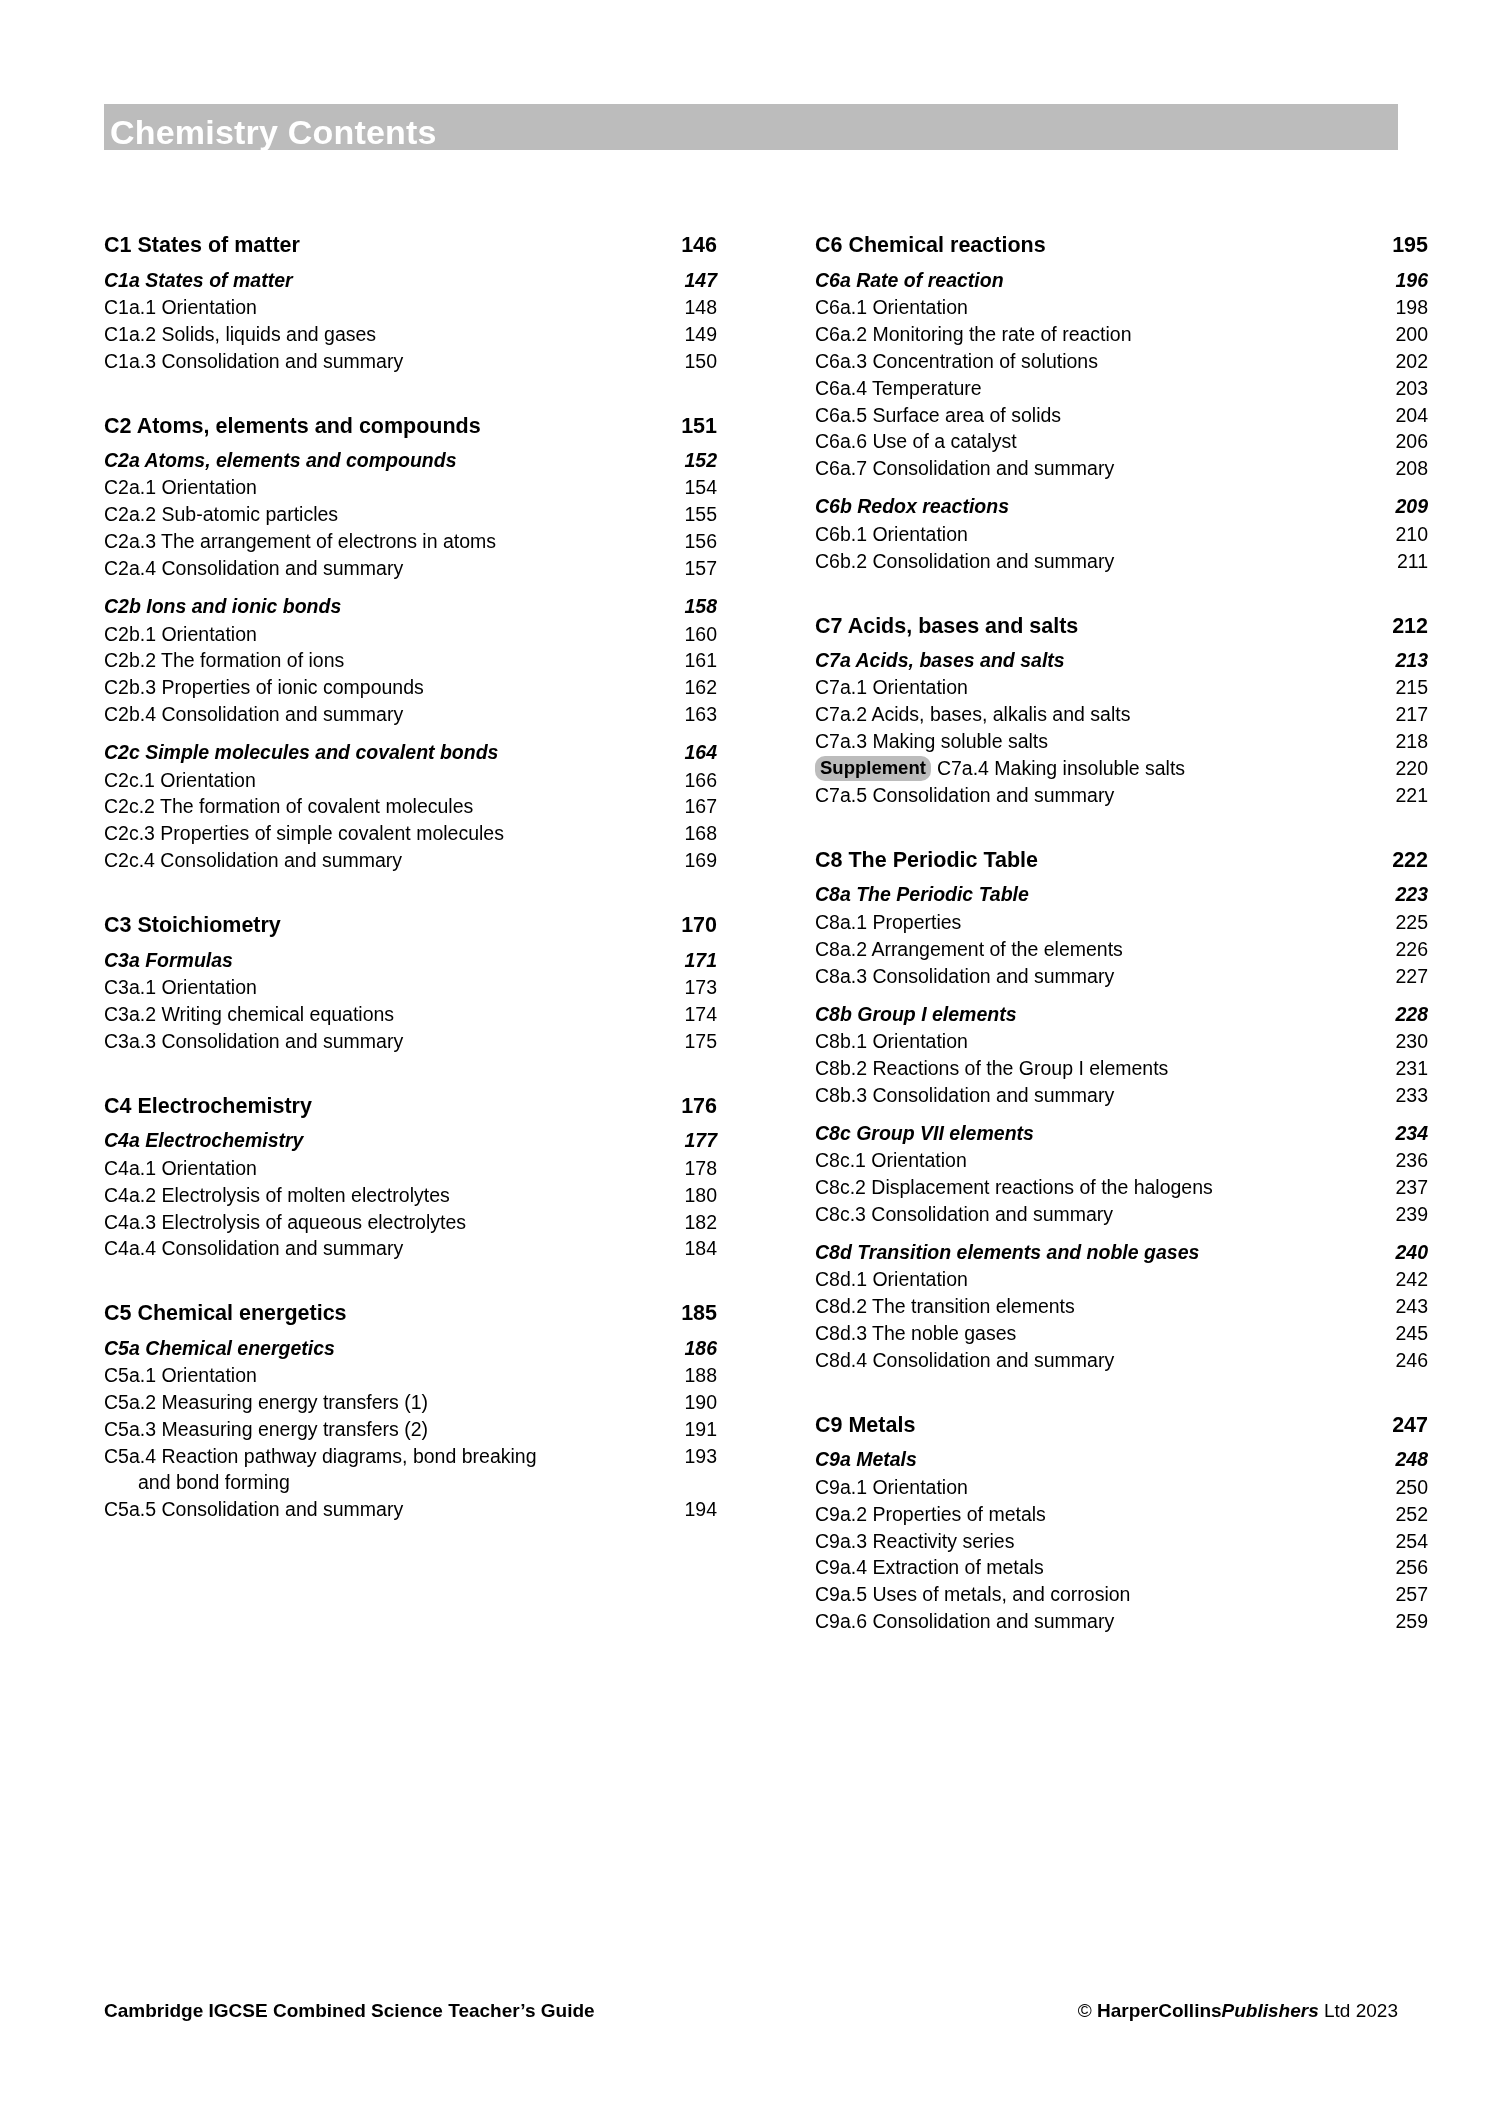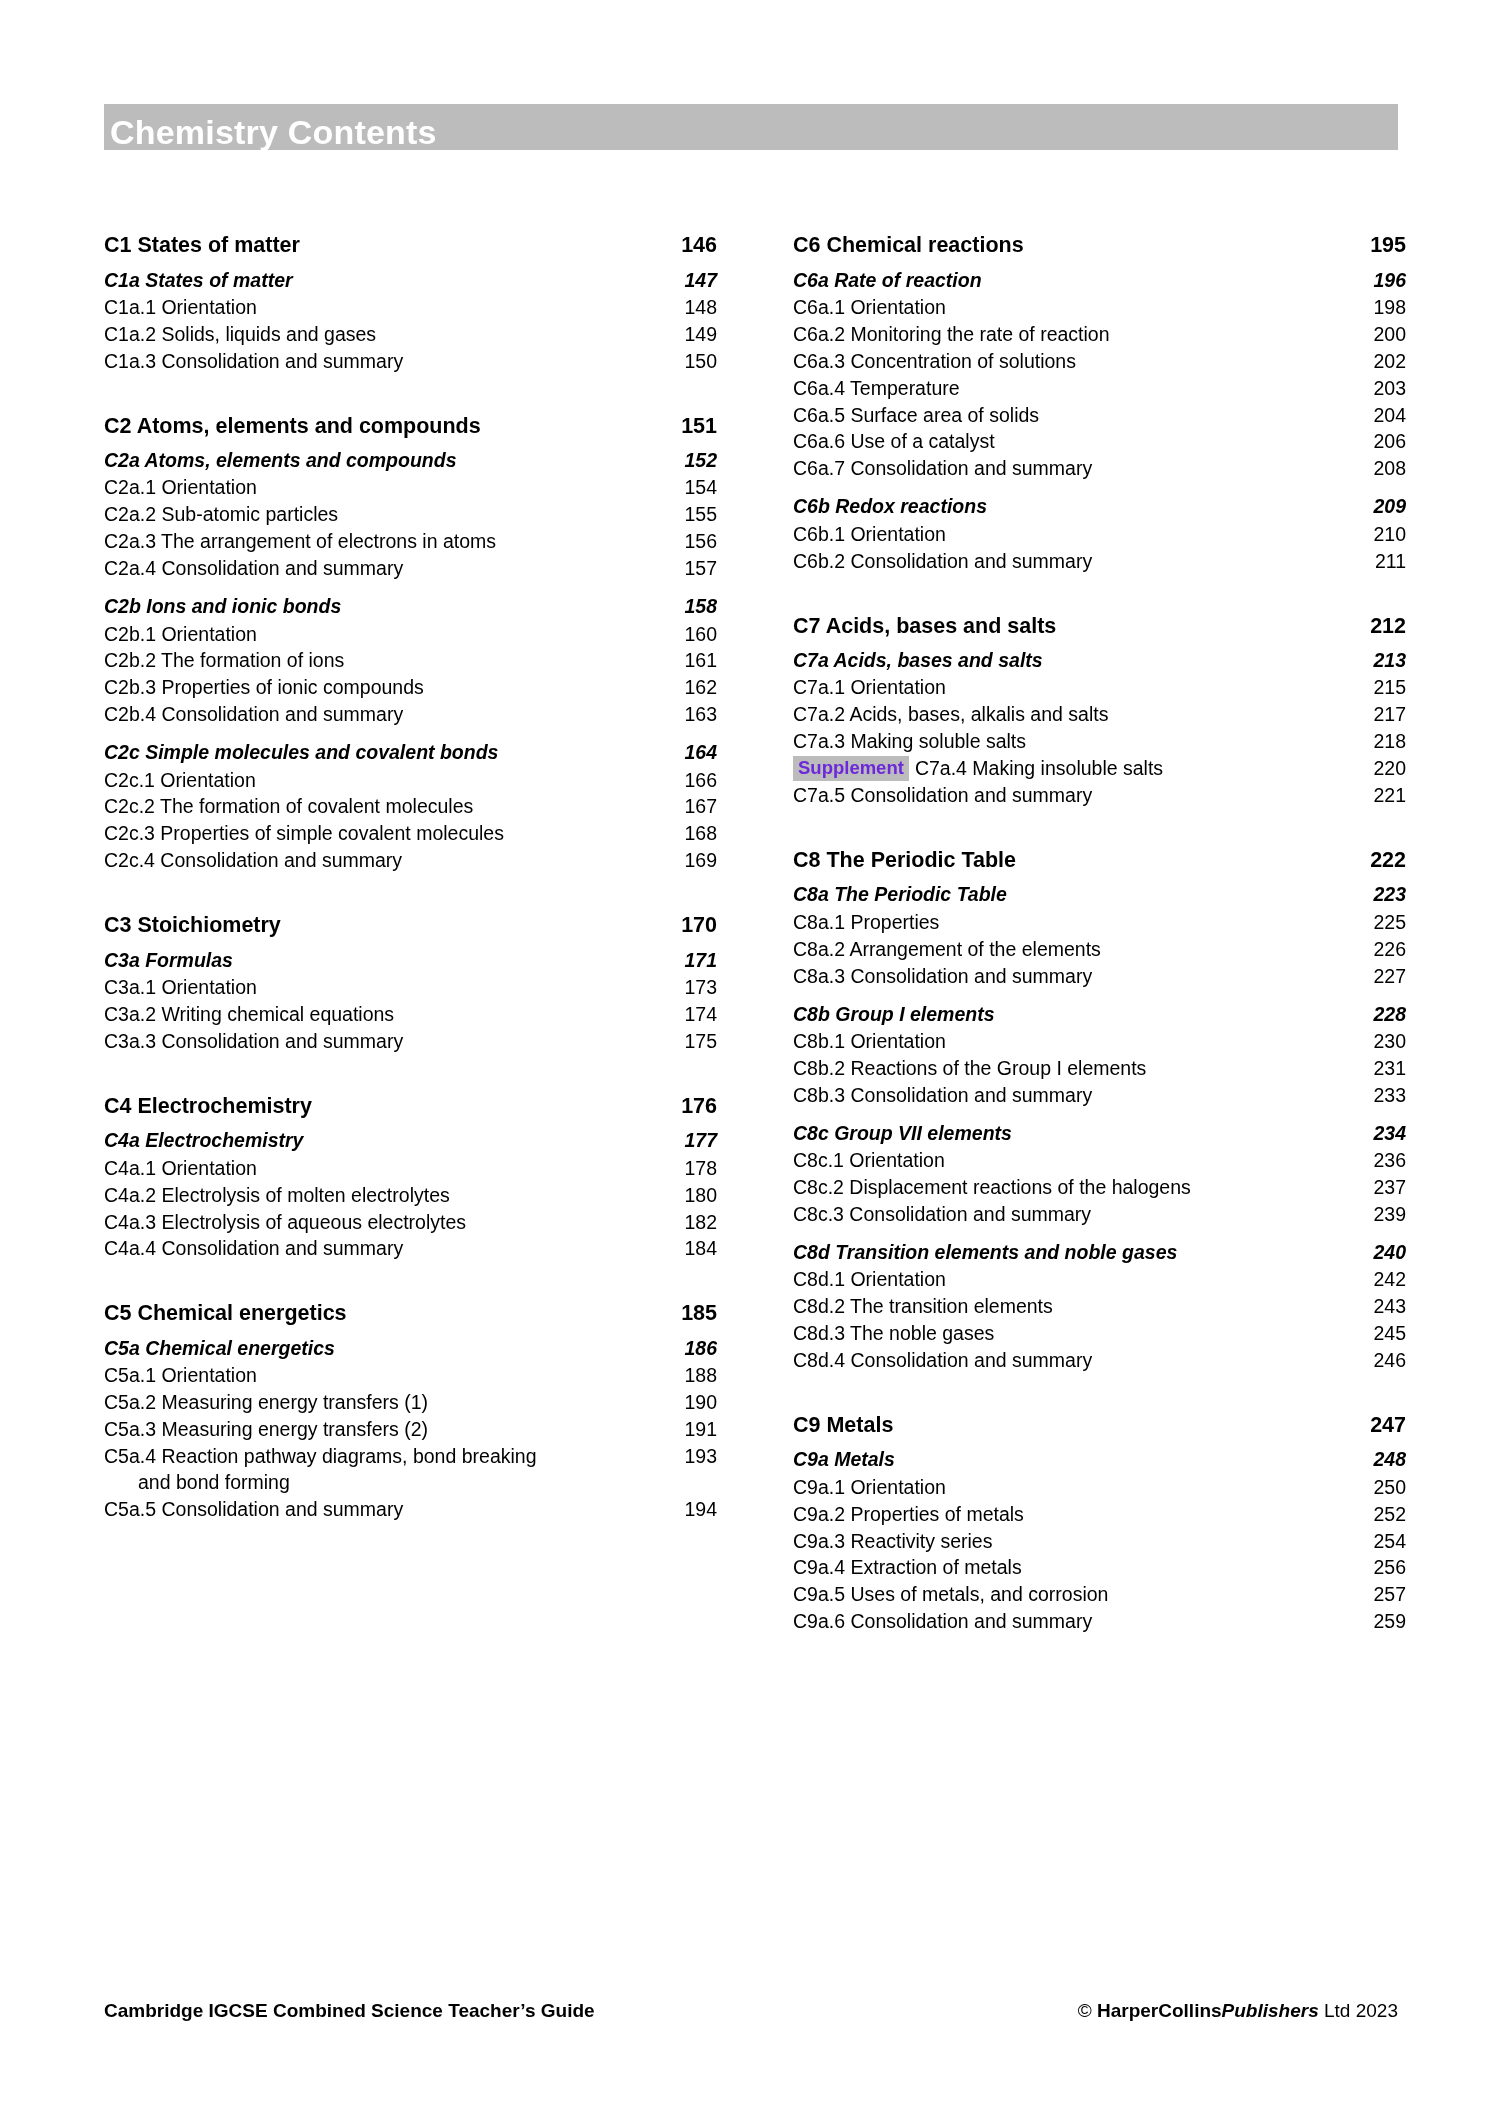--- a/index.html
+++ b/index.html
@@ -40,21 +40,21 @@
     top: -1px;
   }
 
   
   .columns {
     position: absolute;
     left: 104px;
     top: 232px;
     width: 1294px;
     display: flex;
-    gap: 76px;
+    gap: 98px;
   }
   .col {
     width: 613px;
     flex: 0 0 613px;
   }
 
   
   .entry {
     display: flex;
     align-items: baseline;
@@ -104,28 +104,29 @@
   }
   .entry.topic .label .cont {
     display: block;
     padding-left: 34px;
   }
 
   
   .badge {
     display: inline-block;
     background: #bcbcbc;
-    color: #6d28d9;
+    color: #000000;
     font-weight: bold;
     font-size: 18.5px;
     line-height: 1.18;
     padding: 1px 5px 2px 5px;
     margin-right: 6px;
     position: relative;
     top: -1px;
+    border-radius: 10px;
   }
 
   
   .footer {
     position: absolute;
     left: 104px;
     top: 2000px;
     width: 1294px;
     display: flex;
     justify-content: space-between;

